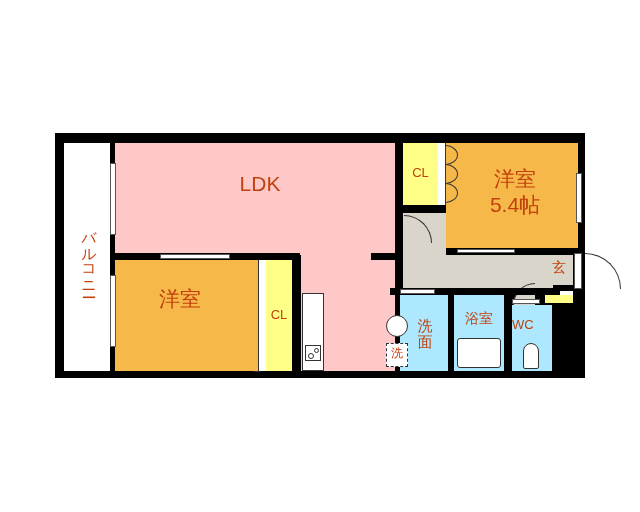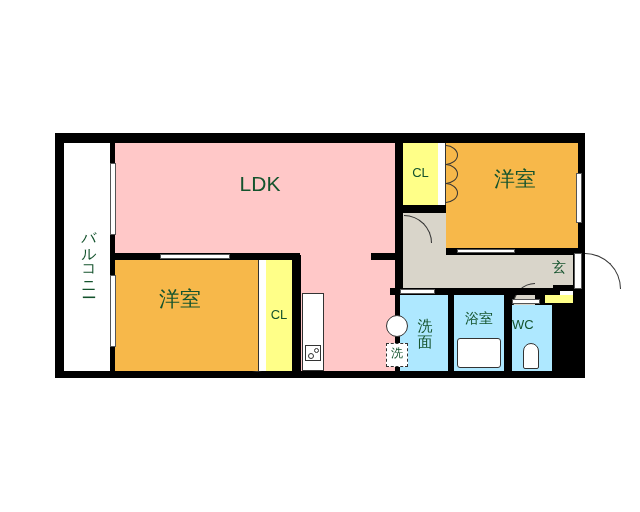--- a/index.html
+++ b/index.html
@@ -1,19 +1,19 @@
 <!DOCTYPE html>
 <html><head>
 <meta charset="utf-8">
 <style>
   html,body{margin:0;padding:0;background:#ffffff;}
   body{width:640px;height:512px;position:relative;overflow:hidden;font-family:"Liberation Sans","DejaVu Sans",sans-serif;}
   .abs{position:absolute;box-sizing:border-box;}
   .wall{background:#000;}
-  .label{position:absolute;text-align:center;color:#14532d;line-height:1.05;white-space:pre;}
+  .label{position:absolute;text-align:center;color:#c2410c;line-height:1.05;white-space:pre;}
   .win{position:absolute;background:#fff;border:1px solid #555;box-sizing:border-box;}
 </style>
 </head>
 <body>
 
 <div class="abs" style="left:55px;top:133px;width:530px;height:245px;">
 
   <div class="abs wall" style="left:0;top:0;width:530px;height:245px;"></div>
 
   <div class="abs" style="left:9px;top:10px;width:46px;height:228px;background:#fff;"></div>
@@ -52,20 +52,21 @@
   <div class="win" style="left:105px;top:121px;width:70px;height:5px;"></div>
   <div class="win" style="left:55px;top:30px;width:6px;height:72px;"></div>
   <div class="win" style="left:55px;top:142px;width:6px;height:72px;"></div>
 
   <div class="abs" style="left:348px;top:10px;width:35px;height:62px;background:#ffff88;"></div>
   <div class="label" style="left:348px;top:33px;width:35px;font-size:13px;">CL</div>
   <div class="abs" style="left:383px;top:10px;width:8px;height:62px;background:#fff;border-right:1px solid #333;"></div>
 
   <div class="abs" style="left:391px;top:10px;width:132px;height:105px;background:#f7b84a;"></div>
   <div class="label" style="left:420px;top:35px;width:80px;font-size:21px;">洋室</div>
+  <div class="label" style="left:415px;top:61px;width:90px;font-size:21px;">5.4帖</div>
   <div class="abs" style="left:391px;top:12px;width:14px;height:60px;overflow:hidden;">
     <div class="abs" style="left:-14px;top:0;width:26px;height:20px;border:1px solid #333;border-radius:50%;"></div>
     <div class="abs" style="left:-14px;top:19px;width:26px;height:20px;border:1px solid #333;border-radius:50%;"></div>
     <div class="abs" style="left:-14px;top:38px;width:26px;height:20px;border:1px solid #333;border-radius:50%;"></div>
   </div>
   <div class="abs wall" style="left:348px;top:72px;width:43px;height:8px;"></div>
   <div class="win" style="left:521px;top:40px;width:6px;height:50px;"></div>
   <div class="abs wall" style="left:391px;top:115px;width:132px;height:7px;"></div>
   <div class="win" style="left:402px;top:116px;width:58px;height:4px;"></div>
 

